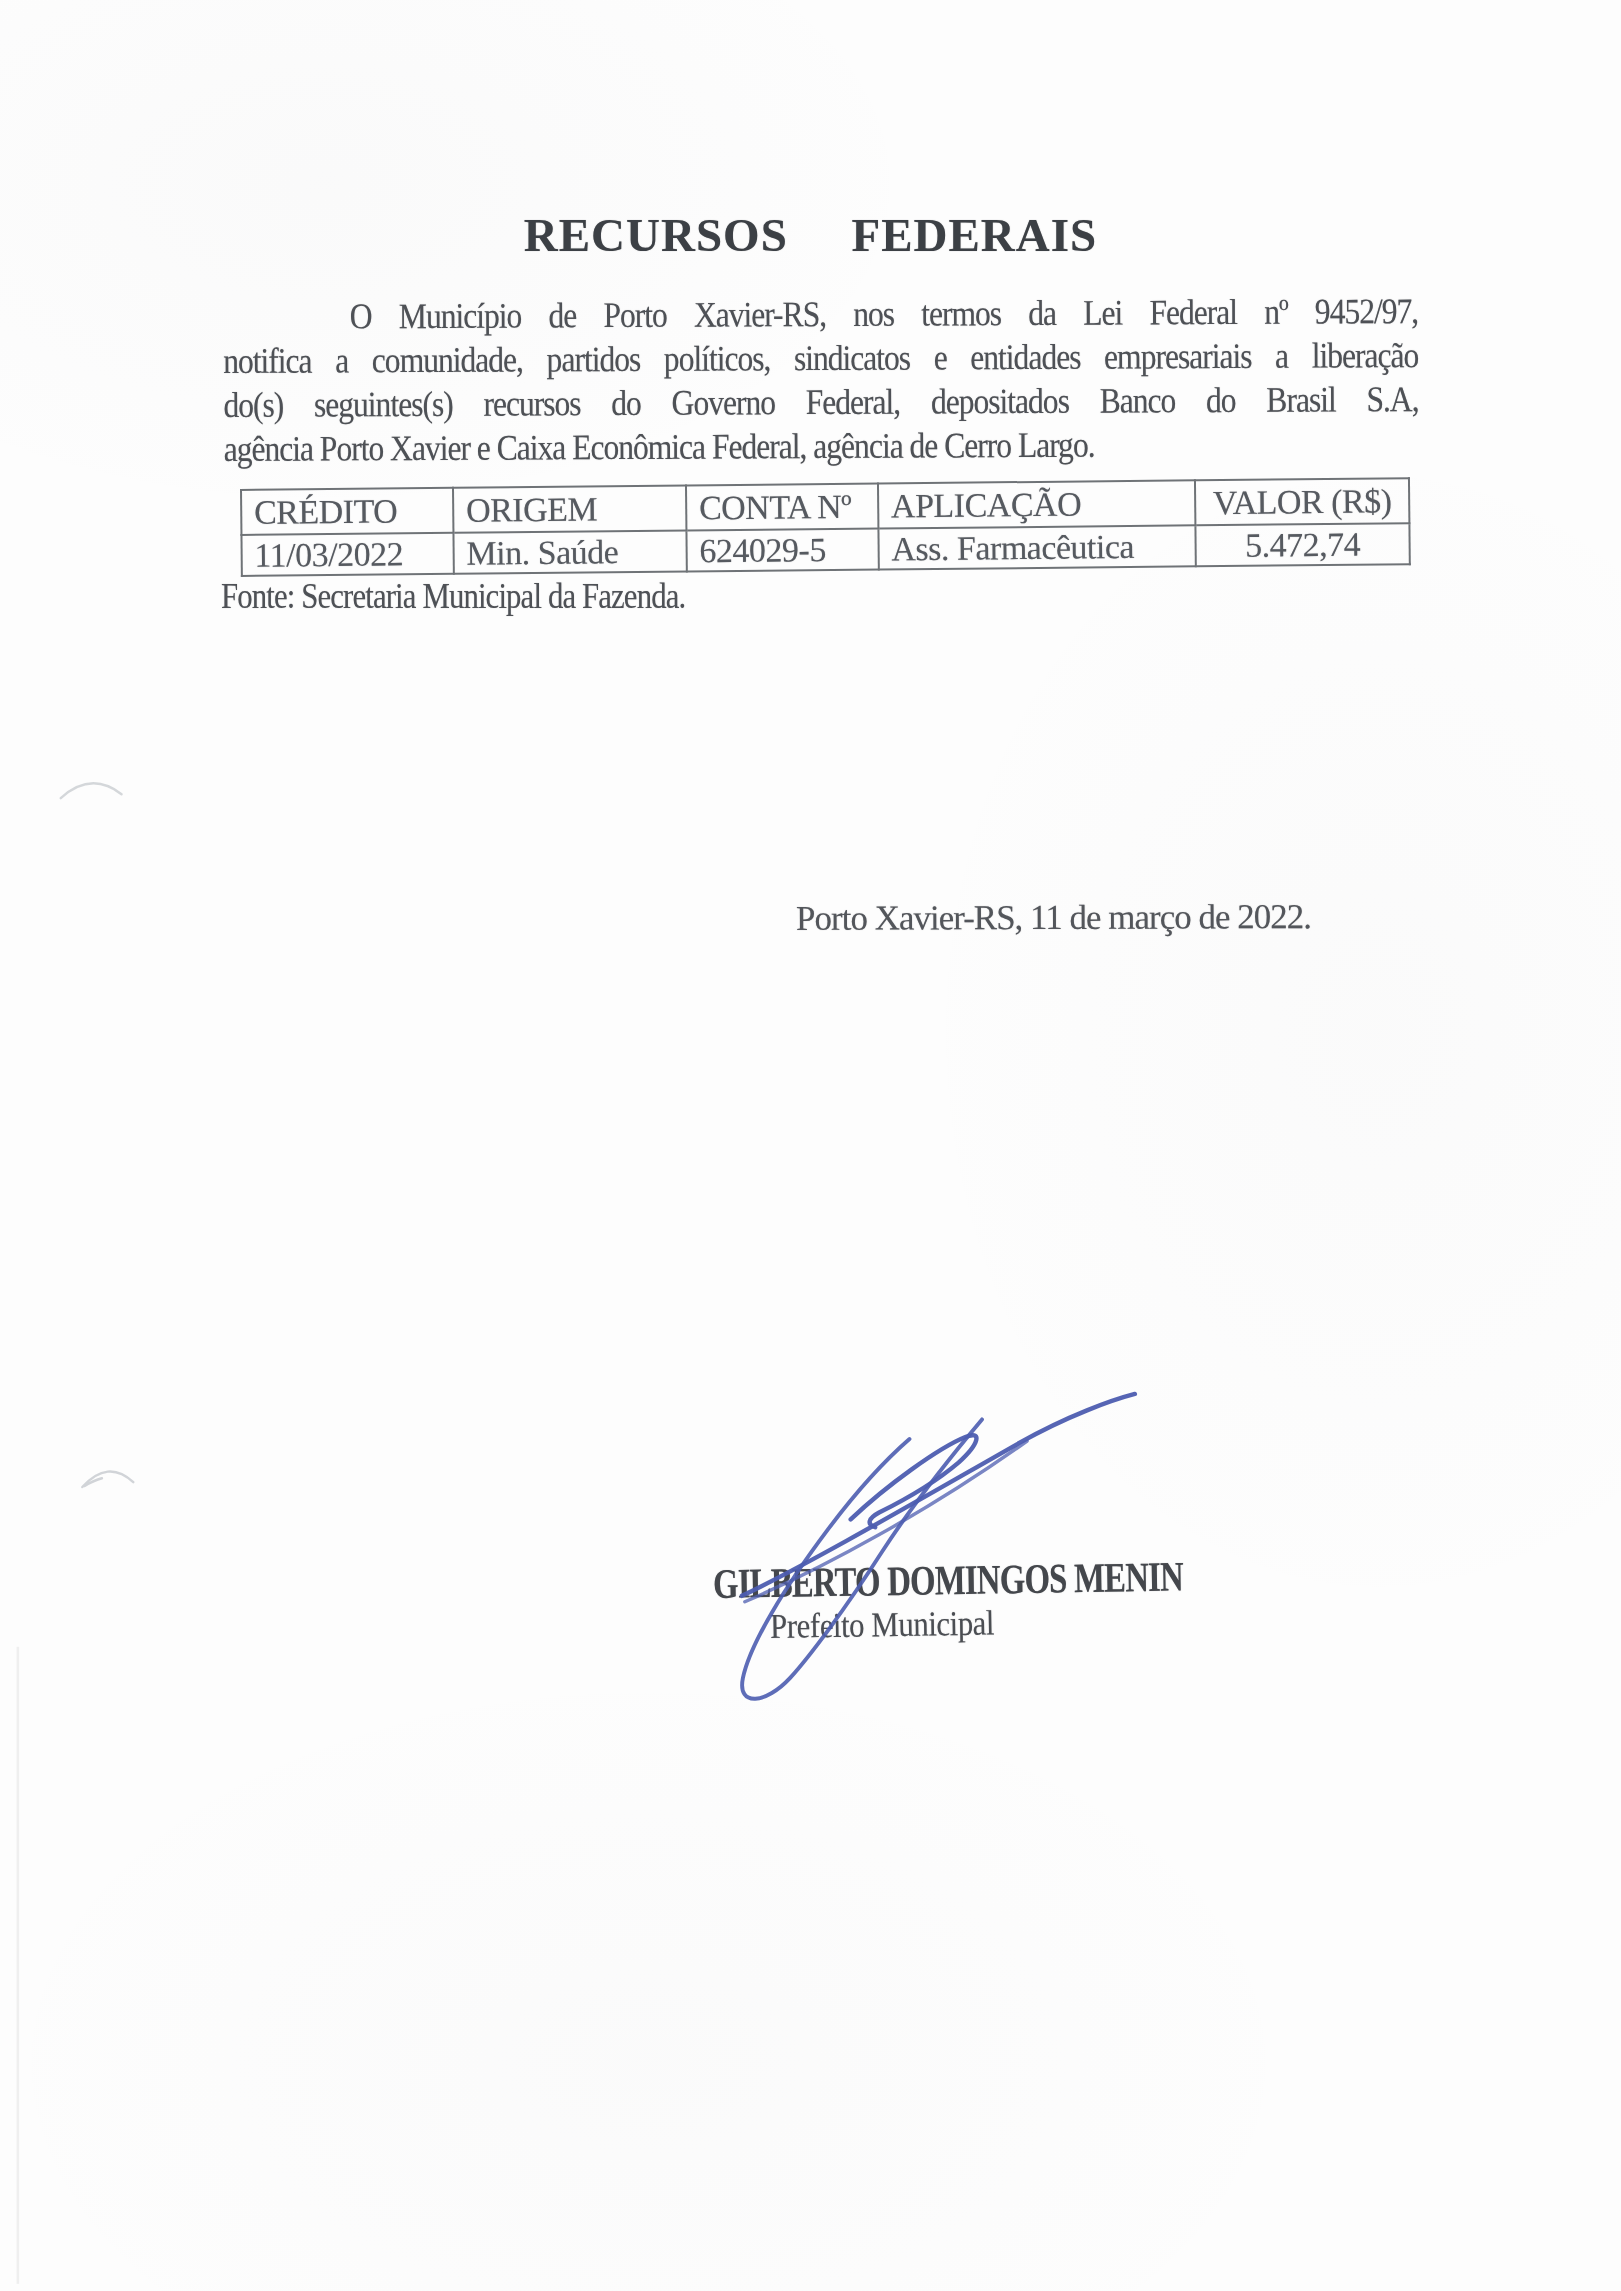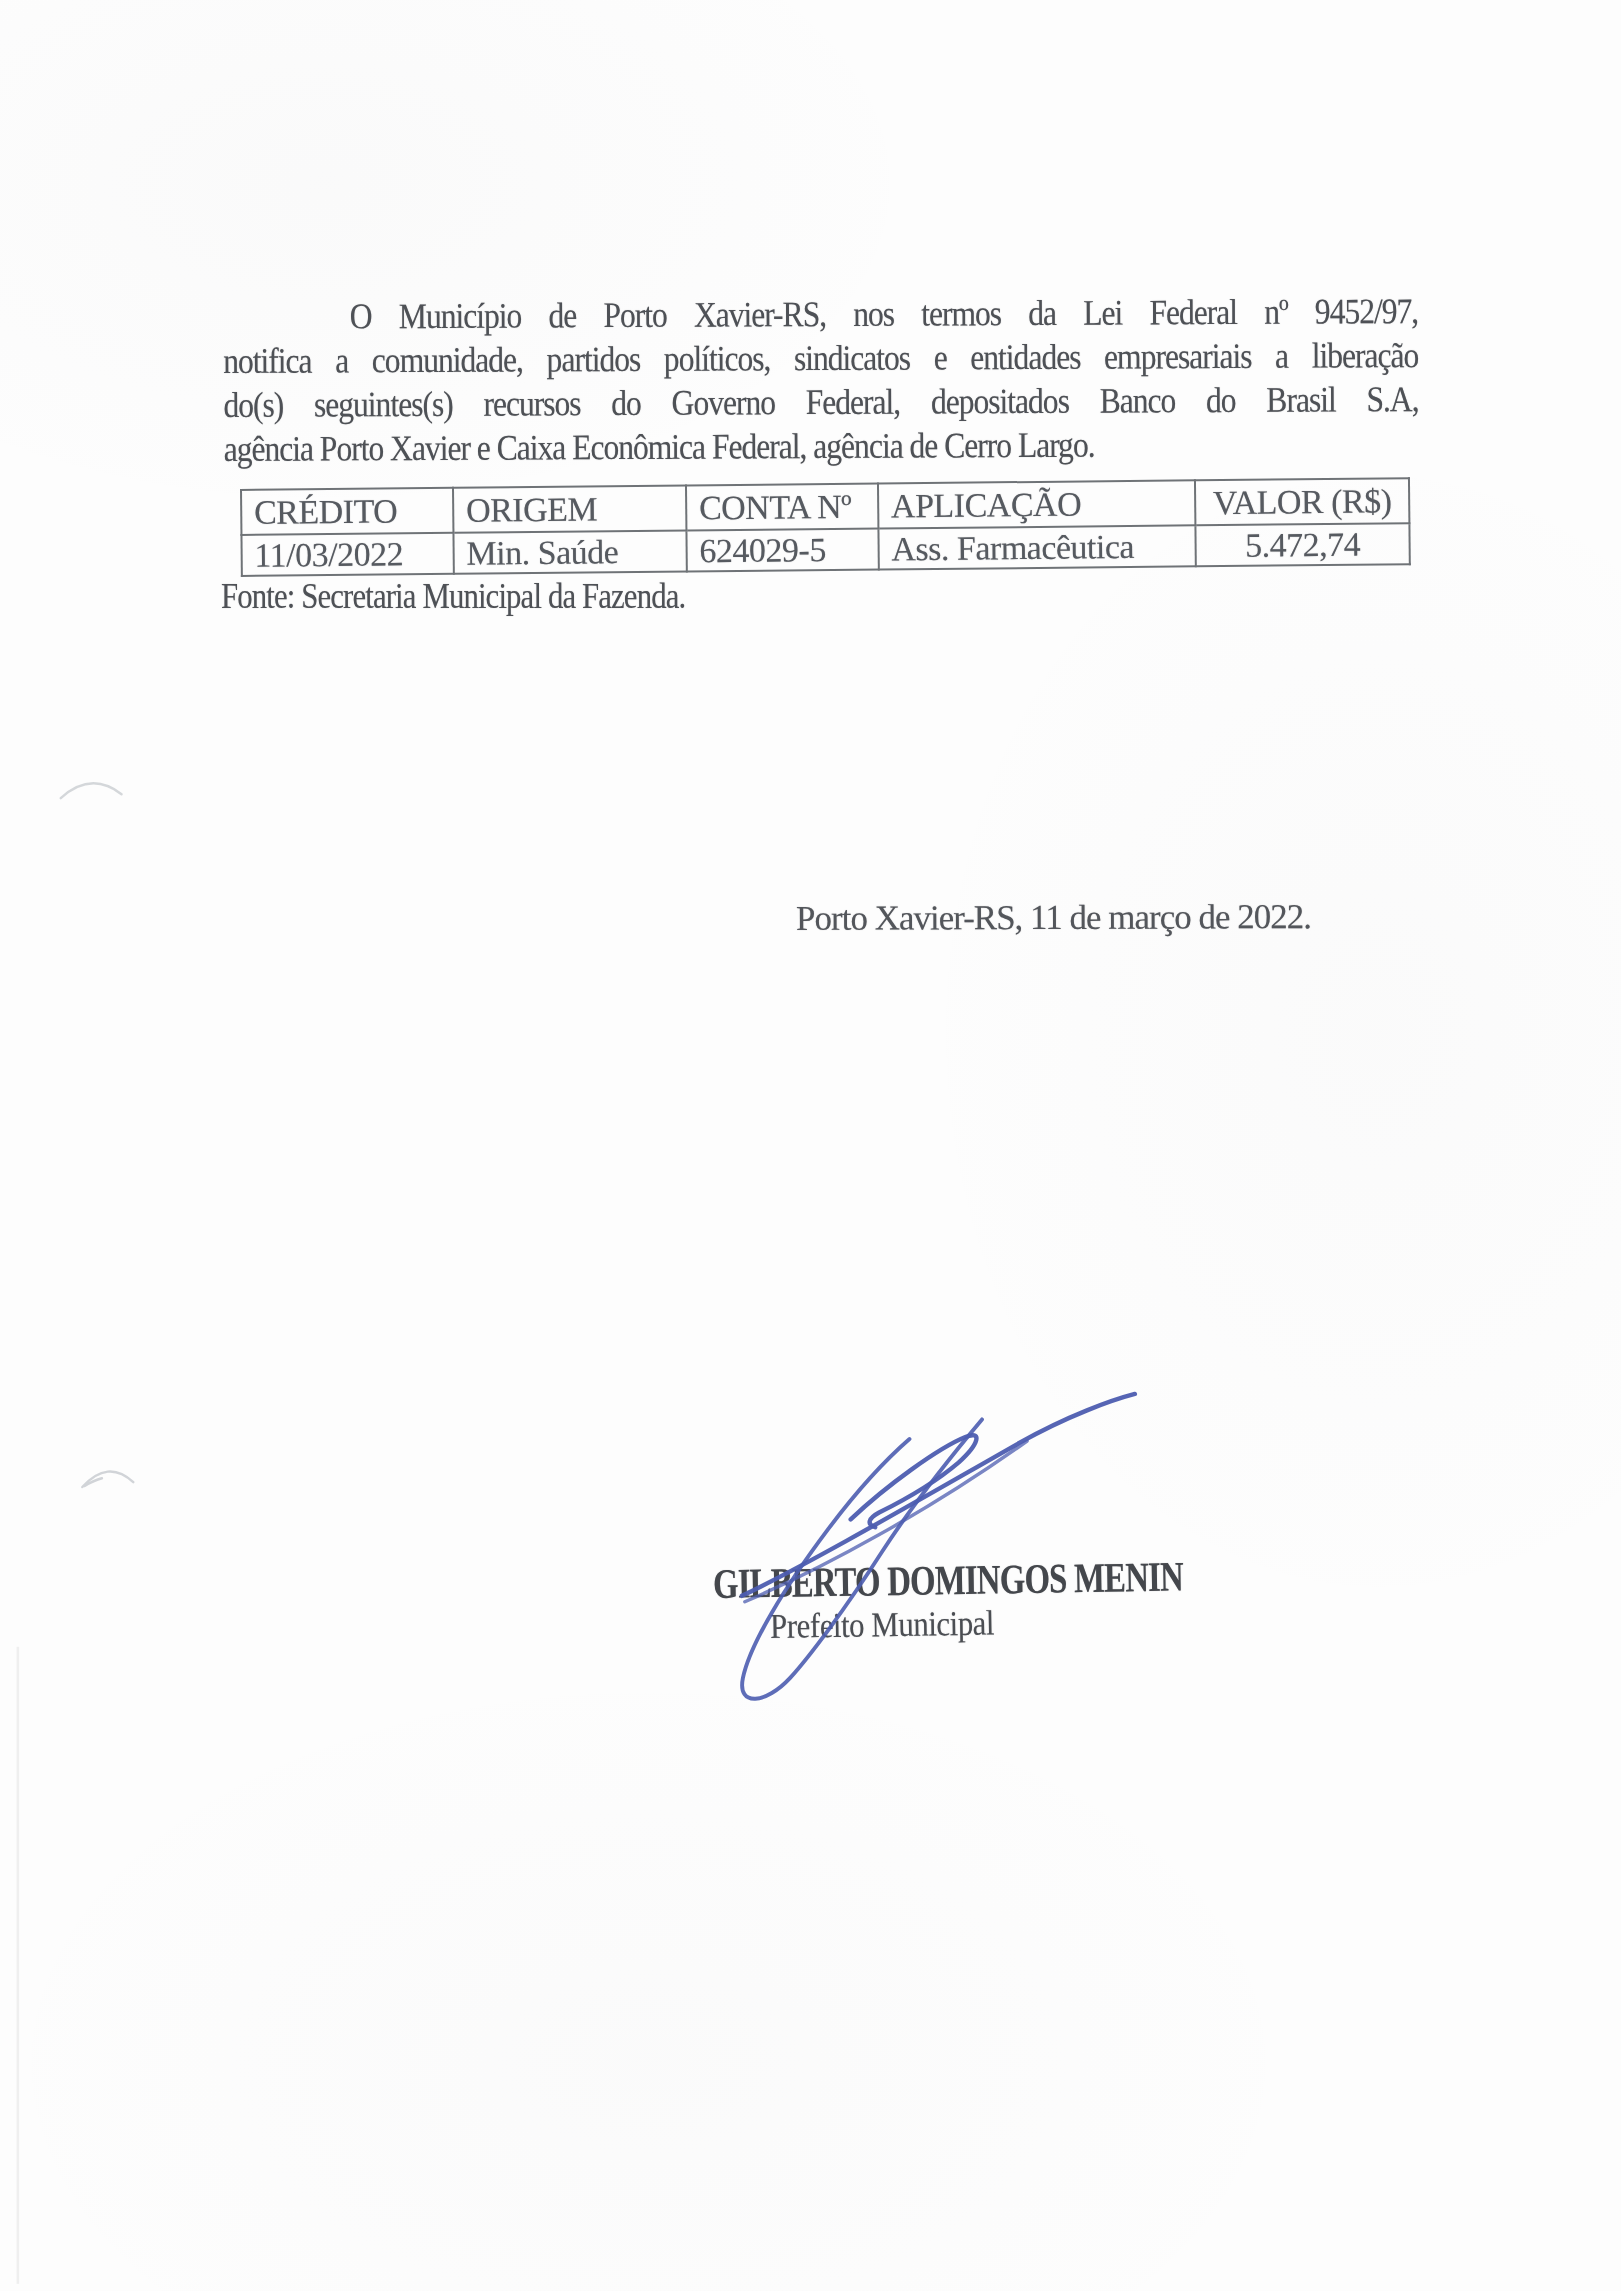--- a/index.html
+++ b/index.html
@@ -93,20 +93,21 @@
     color:#4b4e53;
   }
 
   .overlay-svg{ position:absolute; left:0; top:0; pointer-events:none; }
 </style>
 </head>
 <body>
 
 <div class="page">
 
+  <div class="doc-title scan-text">RECURSOS FEDERAIS</div>
 
   <div class="paragraph scan-text">
     <div class="line first">O Município de Porto Xavier-RS, nos termos da Lei Federal nº 9452/97,</div>
     <div class="line">notifica a comunidade, partidos políticos, sindicatos e entidades empresariais a liberação</div>
     <div class="line">do(s) seguintes(s) recursos do Governo Federal, depositados Banco do Brasil S.A,</div>
     <div class="line last">agência Porto Xavier e Caixa Econômica Federal, agência de Cerro Largo.</div>
   </div>
 
   <table class="res-table">
     <colgroup>

